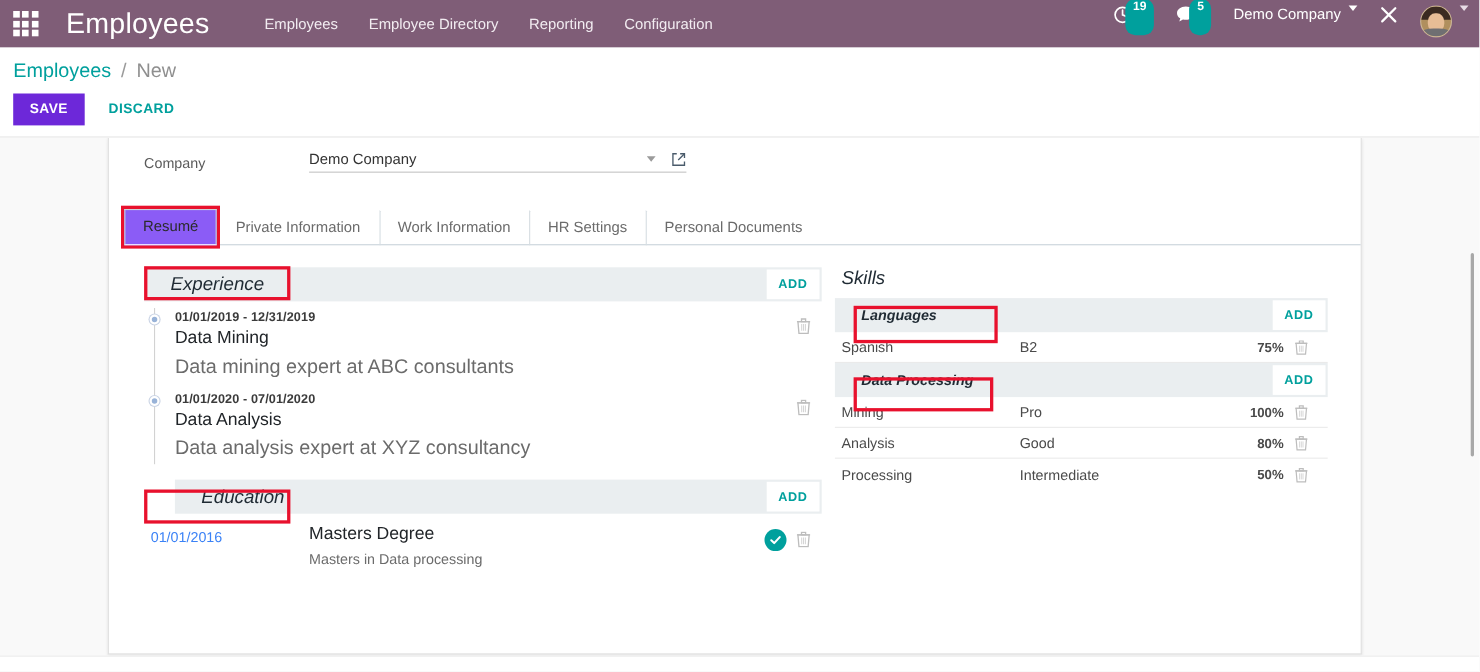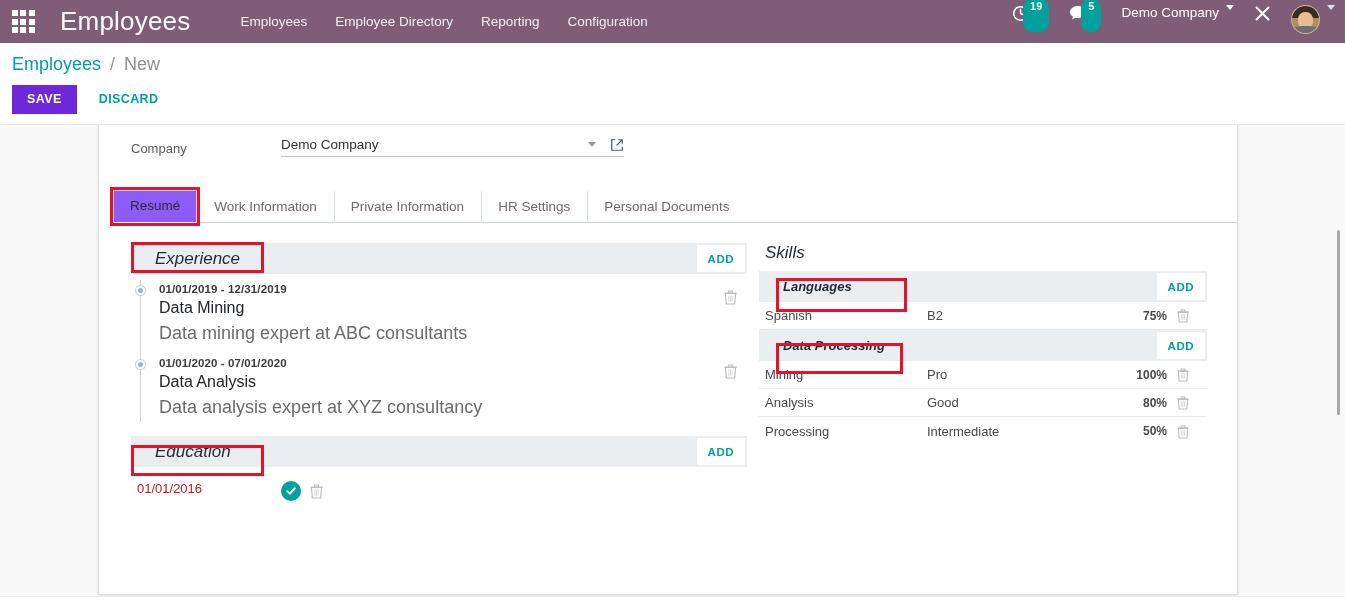--- a/index.html
+++ b/index.html
@@ -291,21 +291,21 @@
     right: 10px; top: 14px;
     cursor: pointer;
   }
 
   
   .edu-row {
     display: flex; align-items: flex-start;
     padding: 10px 0 6px 0;
     position: relative;
   }
-  .edu-date { font-size: 13px; color: #b91c1c; width: 150px; padding-left: 6px; padding-top: 4px; }
+  .edu-date { font-size: 13px; color: #3b82f6; width: 150px; padding-left: 6px; padding-top: 4px; }
   .edu-main { flex: 1; }
   .edu-name { font-size: 16px; color: #212529; }
   .edu-desc { font-size: 13px; color: #6b6b6b; margin-top: 6px; }
   .edu-actions { display: flex; align-items: center; gap: 9px; padding-top: 4px; padding-right: 10px; }
   .check-badge {
     width: 20px; height: 20px; border-radius: 50%;
     background: #00a09d; color: #ffffff;
     display: flex; align-items: center; justify-content: center;
     font-size: 12px; cursor: pointer;
   }
@@ -473,22 +473,22 @@
               <path d="M6 2 H2 V14 H14 V10" fill="none" stroke="#4a5b6b" stroke-width="1.4"></path>
               <path d="M9.5 2 H14 V6.5" fill="none" stroke="#4a5b6b" stroke-width="1.4"></path>
               <path d="M14 2 L7.5 8.5" fill="none" stroke="#4a5b6b" stroke-width="1.4"></path>
             </svg>
           </span>
         </div>
       </div>
 
       <div id="tabs">
         <div class="tab active hl-box-tab">Resumé</div>
+        <div class="tab">Private Information</div>
         <div class="tab">Work Information</div>
-        <div class="tab">Private Information</div>
         <div class="tab">HR Settings</div>
         <div class="tab">Personal Documents</div>
       </div>
 
       <div id="resume-body">
 
         <div id="col-left">
 
           <div class="sec-hd">
             <span class="sec-title" id="exp-title">Experience</span>
@@ -522,27 +522,31 @@
                   <path d="M1.5 3.5 H12.5 L11.5 15 H2.5 Z" fill="none" stroke="#bdbdbd" stroke-width="1.3"></path>
                   <path d="M0.5 3.5 H13.5" stroke="#bdbdbd" stroke-width="1.3"></path>
                   <path d="M5 1 H9 V3.5 H5 Z" fill="none" stroke="#bdbdbd" stroke-width="1.3"></path>
                   <path d="M5.2 6 V12.5 M7 6 V12.5 M8.8 6 V12.5" stroke="#d4d4d4" stroke-width="1"></path>
                 </svg>
               </span>
             </div>
 
           </div>
 
-          <div class="sec-hd" style="margin-top:14px;">
+          <div class="sec-hd" style="margin-top:14px;margin-left:28px;">
             <span class="sec-title" id="edu-title">Education</span>
             <button class="add-btn">ADD</button>
           </div>
 
           <div class="edu-row">
             <div class="edu-date">01/01/2016</div>
+            <div class="edu-main">
+              <div class="edu-name">Masters Degree</div>
+              <div class="edu-desc">Masters in Data processing</div>
+            </div>
             <div class="edu-actions">
               <span class="check-badge">
                 <svg width="12" height="12" viewBox="0 0 14 14">
                   <path d="M2.5 7.2 L5.6 10.2 L11.5 3.8" fill="none" stroke="#ffffff" stroke-width="2.2" stroke-linecap="round" stroke-linejoin="round"></path>
                 </svg>
               </span>
               <span>
                 <svg class="trash-ico" width="13" height="15" viewBox="0 0 14 16">
                   <path d="M1.5 3.5 H12.5 L11.5 15 H2.5 Z" fill="none" stroke="#bdbdbd" stroke-width="1.3"></path>
                   <path d="M0.5 3.5 H13.5" stroke="#bdbdbd" stroke-width="1.3"></path>

